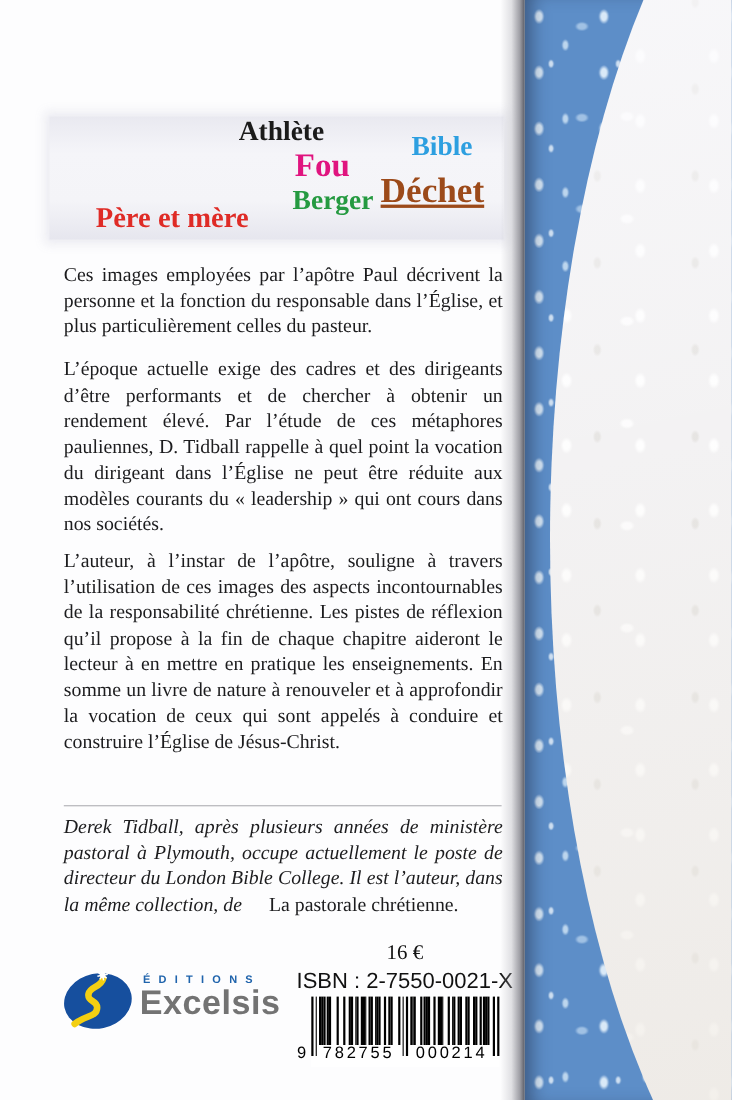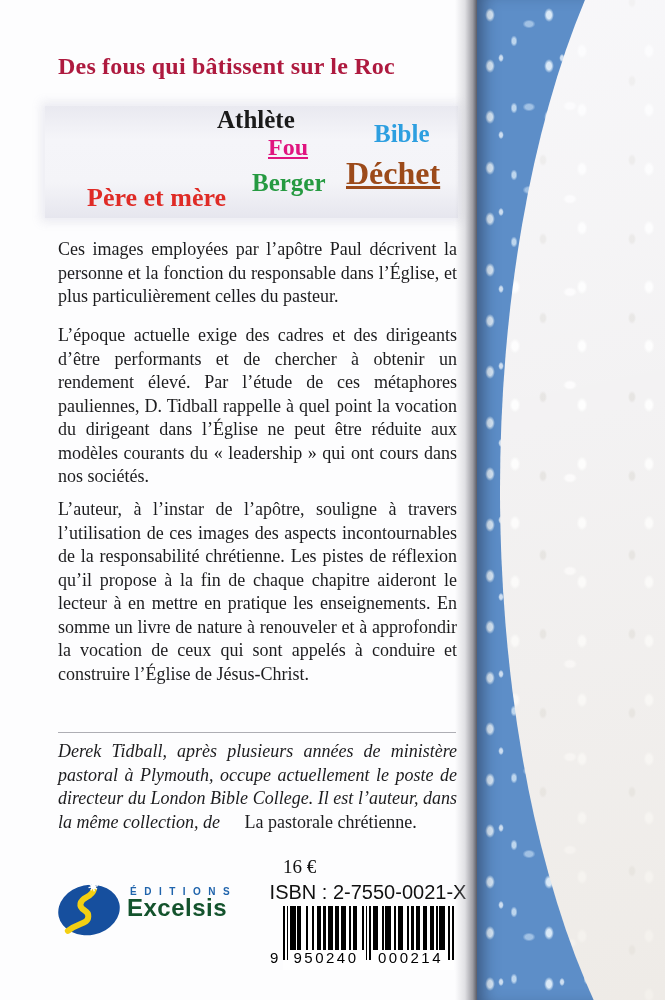--- a/index.html
+++ b/index.html
@@ -46,24 +46,24 @@
   
   .cloud{
     position:absolute;left:45px;top:106px;width:413px;height:112px;
     background:linear-gradient(180deg,#e9e9f0 0%,#f5f5f9 30%,#f4f4f8 68%,#e6e6ee 100%);
     box-shadow:0 0 9px 4px rgba(233,233,240,.9);
   }
   .cloud .w{position:absolute;font-weight:bold;white-space:nowrap;}
   .w0{left:172px;top:0px;  font-size:25px;}   
   .w1{left:16px; top:13px; font-size:25px;}   
   .w2{left:329px;top:14px; font-size:25px;}   
-  .w3{left:223px;top:28px; font-size:24px;text-decoration:underline;}   
+  .w3{left:223px;top:28px; font-size:30px;}   
   .w4{left:87px; top:44px; font-size:26px;}   
   .w5{left:301px;top:49px; font-size:32px;text-decoration:underline;}   
-  .w6{left:207px;top:63px; font-size:25px;text-align:center;}   
+  .w6{left:221px;top:63px; font-size:25px;text-align:center;}   
   .w7{left:42px; top:77px; font-size:26px;}   
 
   
   .para{
     position:absolute;left:58px;width:399px;margin:0;
     font-size:18px;line-height:23.5px;text-align:justify;color:#1c1c1e;
   }
   .p1{top:238px;} .p2{top:324px;} .p3{top:498px;}
 
   .sep{position:absolute;left:58px;top:732px;width:398px;height:1px;background:rgba(110,110,118,.55);}
@@ -77,26 +77,26 @@
   
   .logo{position:absolute;left:56px;top:878px;width:200px;height:70px;}
   .logo svg{position:absolute;left:0;top:2px;}
   .pub-kicker{
     position:absolute;left:74px;top:8px;
     font-family:"Liberation Sans",sans-serif;font-size:10px;font-weight:bold;
     letter-spacing:7.5px;color:#2064ac;
   }
   .pub-name{
     position:absolute;left:71px;top:16px;
-    font-family:"Liberation Sans",sans-serif;font-size:24px;font-weight:bold;
-    color:#14532d;letter-spacing:.5px;
-  }
-
-  
-  .price{position:absolute;left:283px;top:856px;width:170px;margin:0;text-align:left;font-size:19px;color:#111;}
+    font-family:"Liberation Sans",sans-serif;font-size:31px;font-weight:bold;
+    color:#737373;letter-spacing:.5px;
+  }
+
+  
+  .price{position:absolute;left:283px;top:856px;width:170px;margin:0;text-align:center;font-size:19px;color:#111;}
   .isbn{
     position:absolute;left:255px;top:881px;width:226px;margin:0;text-align:center;
     font-family:"Liberation Sans",sans-serif;font-size:20px;color:#111;
   }
   .barcode{position:absolute;left:283px;top:906px;width:171px;height:64px;background:#fff;}
   .bc-bars{display:flex;height:44px;}
   .bc-m{width:1.8px;height:44px;flex:none;}
   .bc-bar{background:#000;}
   .bc-guard.bc-bar{height:54px;}
   .bc-digits{position:absolute;top:43px;left:0;width:100%;height:16px;
@@ -109,21 +109,20 @@
 </head>
 <body>
 
 <div class="page">
 
   <div class="band">
     <div class="light-ellipse"></div>
   </div>
   <div class="spine"></div>
 
-  <h1 class="title">Des fous qui bâtissent sur le Roc</h1>
 
   <div class="cloud">
     <span class="w w0" style="color: rgb(26, 26, 26); text-align: center;">Athlète</span>
     <span class="w w2" style="color: rgb(45, 159, 224);">Bible</span>
     <span class="w w3" style="color: rgb(224, 20, 127);">Fou</span>
     <span class="w w5" style="color: rgb(156, 74, 26);">Déchet</span>
     <span class="w w6" style="color: rgb(37, 154, 65);">Berger</span>
     <span class="w w7" style="color: rgb(223, 43, 38);">Père et mère</span>
   </div>
 
@@ -249,18 +248,18 @@
         <div class="bc-m bc-bar"></div>
         <div class="bc-m bc-bar"></div>
         <div class="bc-m"></div>
         <div class="bc-m"></div>
         <div class="bc-m bc-bar bc-guard"></div>
         <div class="bc-m bc-guard"></div>
         <div class="bc-m bc-bar bc-guard"></div>
       </div>
     <div class="bc-digits">
       <span class="bc-d-first">9</span>
-      <span class="bc-d-left">950240</span>
+      <span class="bc-d-left">782755</span>
       <span class="bc-d-right">000214</span>
     </div>
   </div>
 
 </div>
 
 </body></html>

